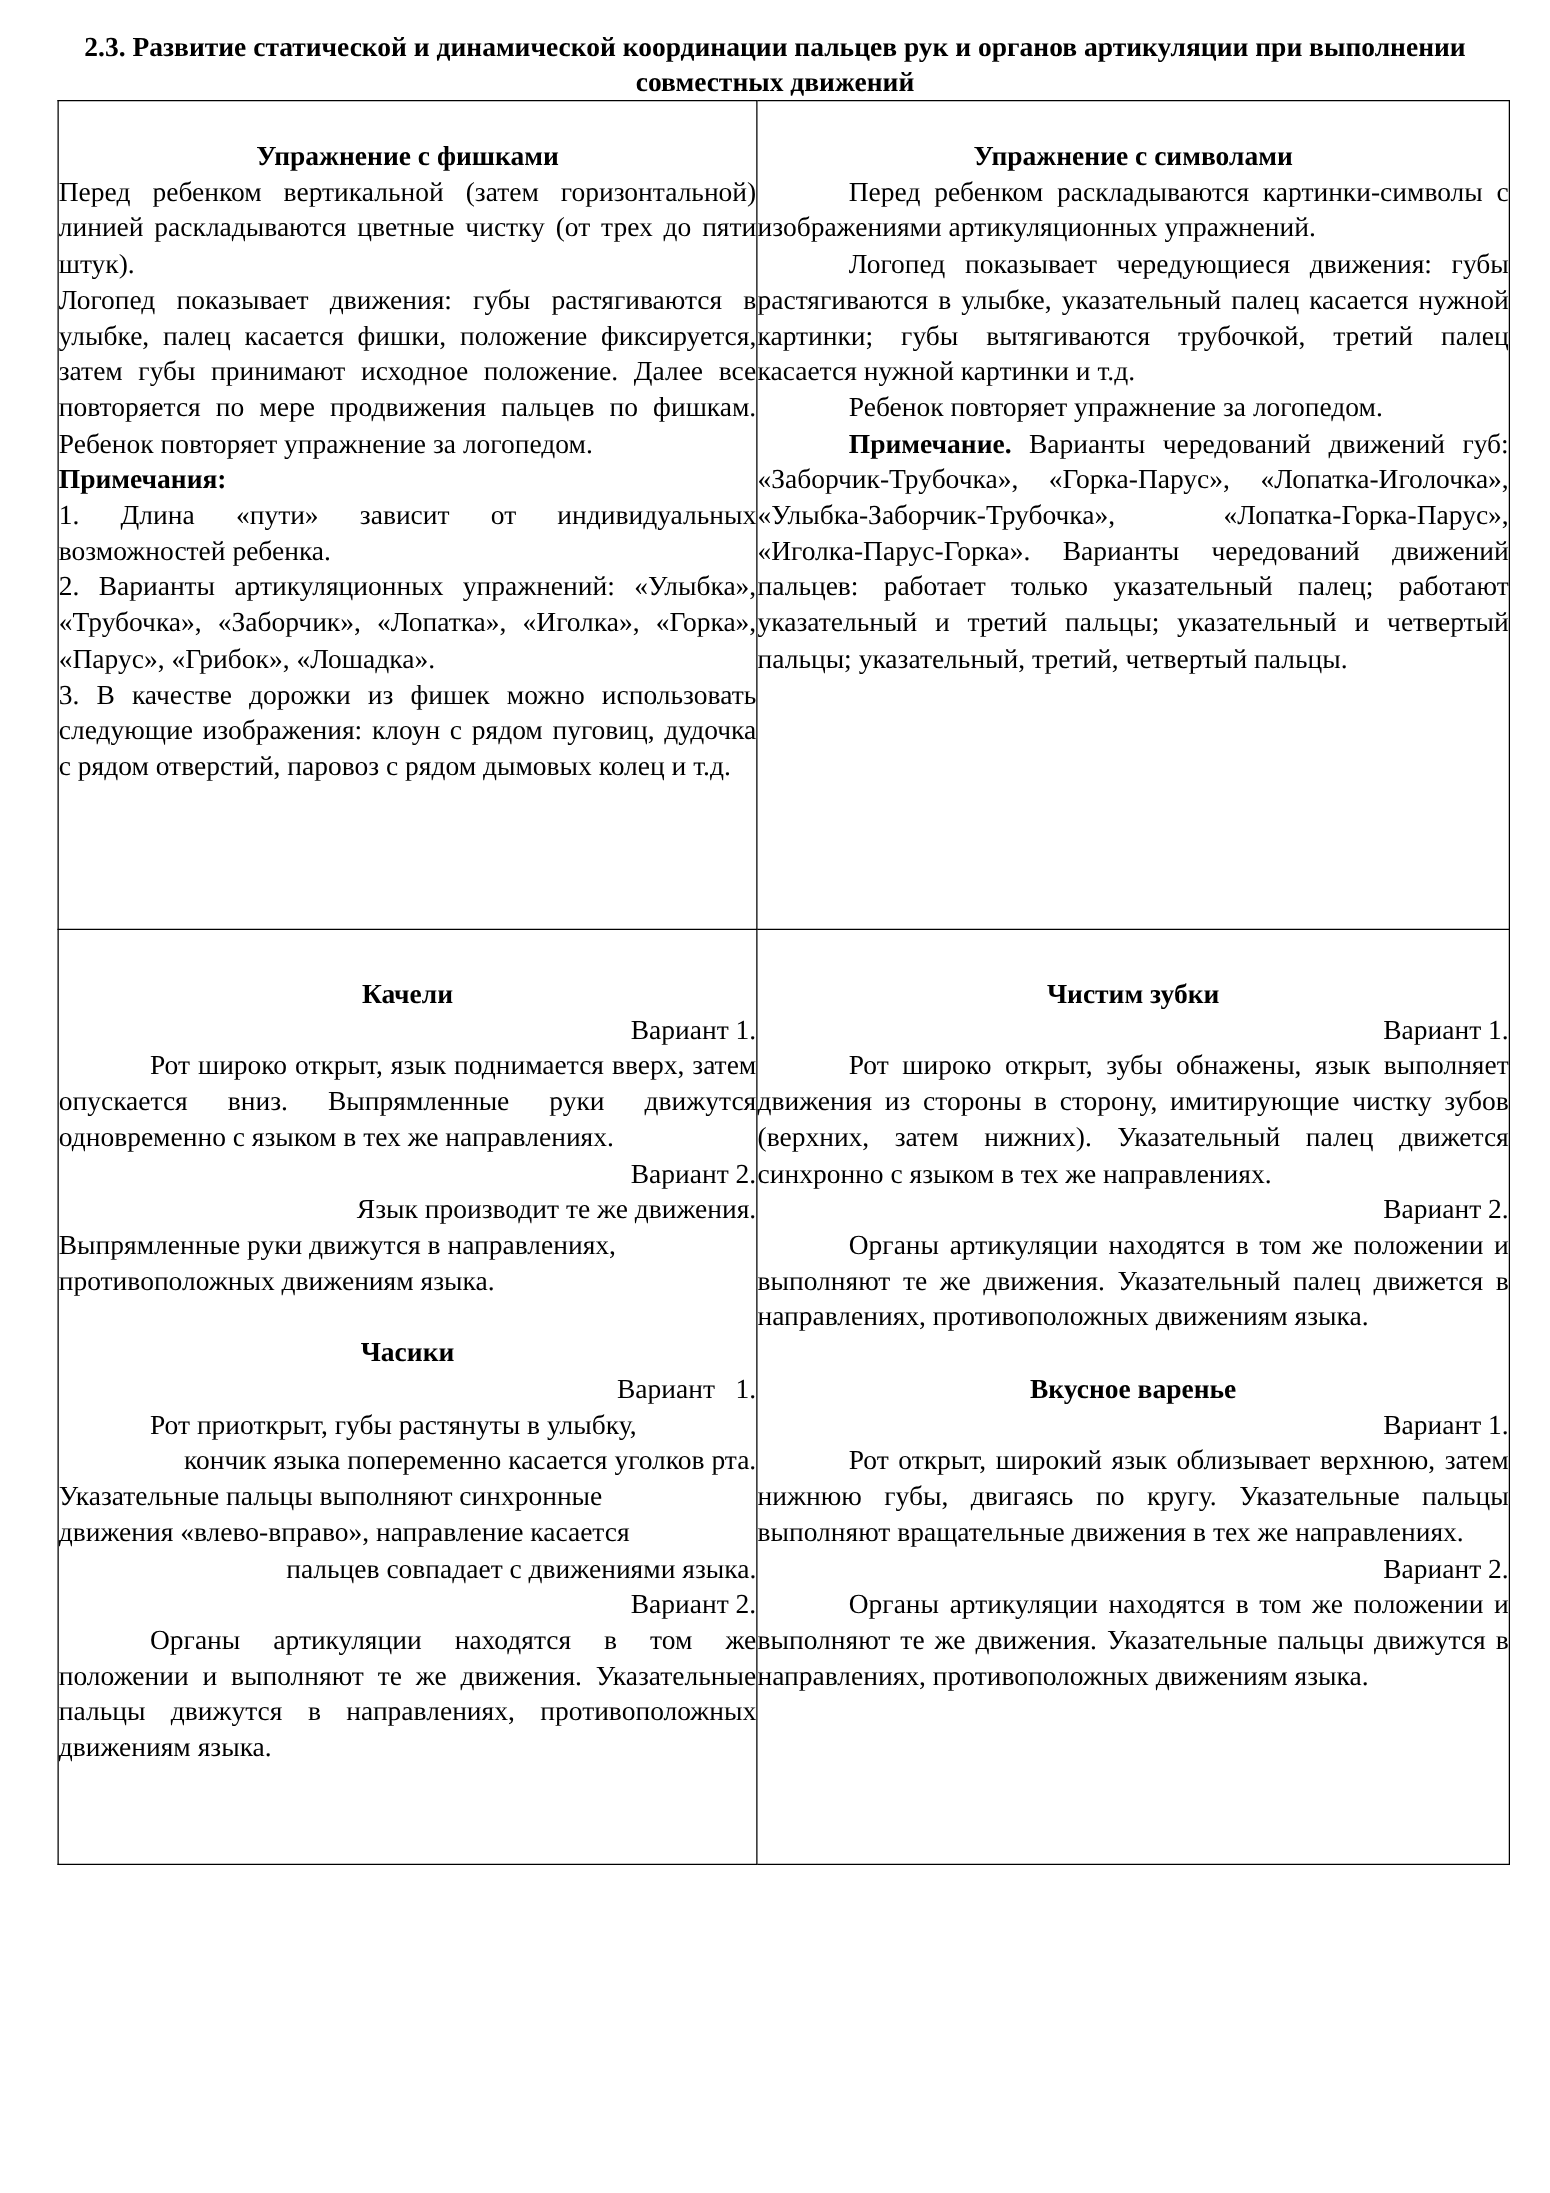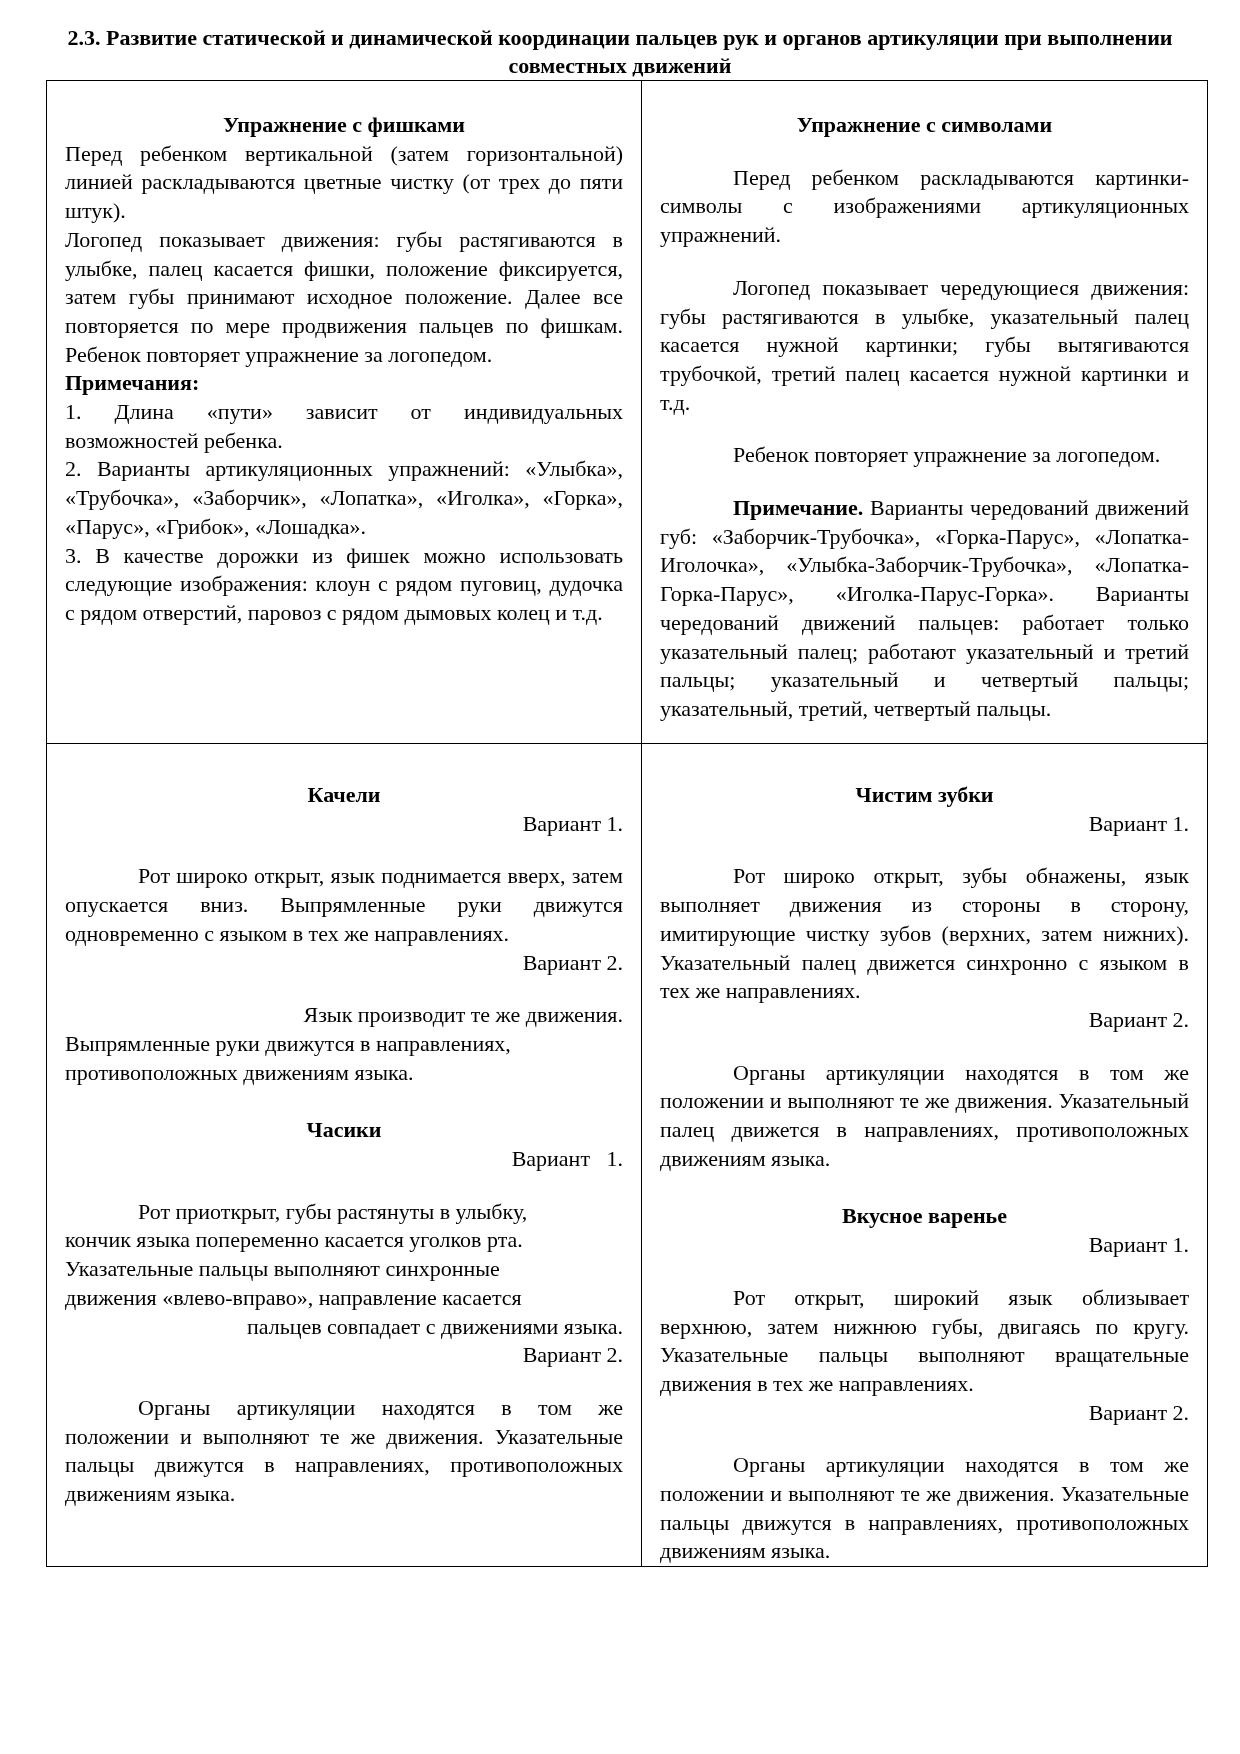--- a/index.html
+++ b/index.html
@@ -2,30 +2,30 @@
 <html><head>
 <meta charset="utf-8">
 <style>
   html, body { margin: 0; padding: 0; background: #ffffff; }
   body { width: 1240px; height: 1754px; position: relative; overflow: hidden;
          font-family: "Liberation Serif", "DejaVu Serif", serif; color: #000; }
   .page-title { position: absolute; left: 40px; top: 24px; width: 1160px;
                 text-align: center; font-weight: bold; font-size: 22px; line-height: 28px; }
   table.grid { position: absolute; left: 46px; top: 80px; width: 1162px;
                border-collapse: collapse; table-layout: fixed; }
-  table.grid td { border: 1.5px solid #000; vertical-align: top; padding: 0 18px; }
+  table.grid td { border: 1.5px solid #000; vertical-align: top; padding: 0 0; }
   table.grid td.c-left { width: 558px; }
   tr.row1 td { height: 662px; }
   tr.row2 td { height: 747px; }
   .cell-inner { font-size: 22px; line-height: 28.7px; text-align: justify; }
   .cell-inner.top-pad { padding-top: 30px; }
   .cell-inner.top-pad2 { padding-top: 37px; }
   .h { font-weight: bold; text-align: center; }
   .center { text-align: right; }
-  .ind { text-indent: 73px; margin-top: 24px; }
+  .ind { text-indent: 73px; }
   .b { font-weight: bold; }
   .gap { height: 29px; }
   p { margin: 0; }
 </style>
 </head>
 <body>
 
 <div class="page-title">2.3. Развитие статической и динамической координации пальцев рук и органов артикуляции при выполнении совместных движений</div>
 
 <table class="grid">
@@ -59,21 +59,21 @@
         <p class="center">Вариант 1.</p>
         <p class="ind">Рот широко открыт, язык поднимается вверх, затем опускается вниз. Выпрямленные руки движутся одновременно с языком в тех же направлениях.</p>
         <p class="center">Вариант 2.</p>
         <p class="ind" style="text-align:right">Язык производит те же движения.</p>
         <p style="text-align:left">Выпрямленные руки движутся в направлениях,</p>
         <p style="text-align:left">противоположных движениям языка.</p>
         <div class="gap"></div>
         <p class="h">Часики</p>
         <p class="center" style="white-space:pre">Вариант   1.</p>
         <p class="ind" style="text-align:left">Рот приоткрыт, губы растянуты в улыбку,</p>
-        <p style="text-align:left">кончик языка попеременно касается уголков рта.</p>
+        <p style="text-align:right">кончик языка попеременно касается уголков рта.</p>
         <p style="text-align:left">Указательные пальцы выполняют синхронные</p>
         <p style="text-align:left">движения «влево-вправо», направление касается</p>
         <p style="text-align:right">пальцев совпадает с движениями языка.</p>
         <p class="center">Вариант 2.</p>
         <p class="ind">Органы артикуляции находятся в том же положении и выполняют те же движения. Указательные пальцы движутся в направлениях, противоположных движениям языка.</p>
       </div>
     </td>
     <td>
       <div class="cell-inner top-pad2">
         <p class="h">Чистим зубки</p>

